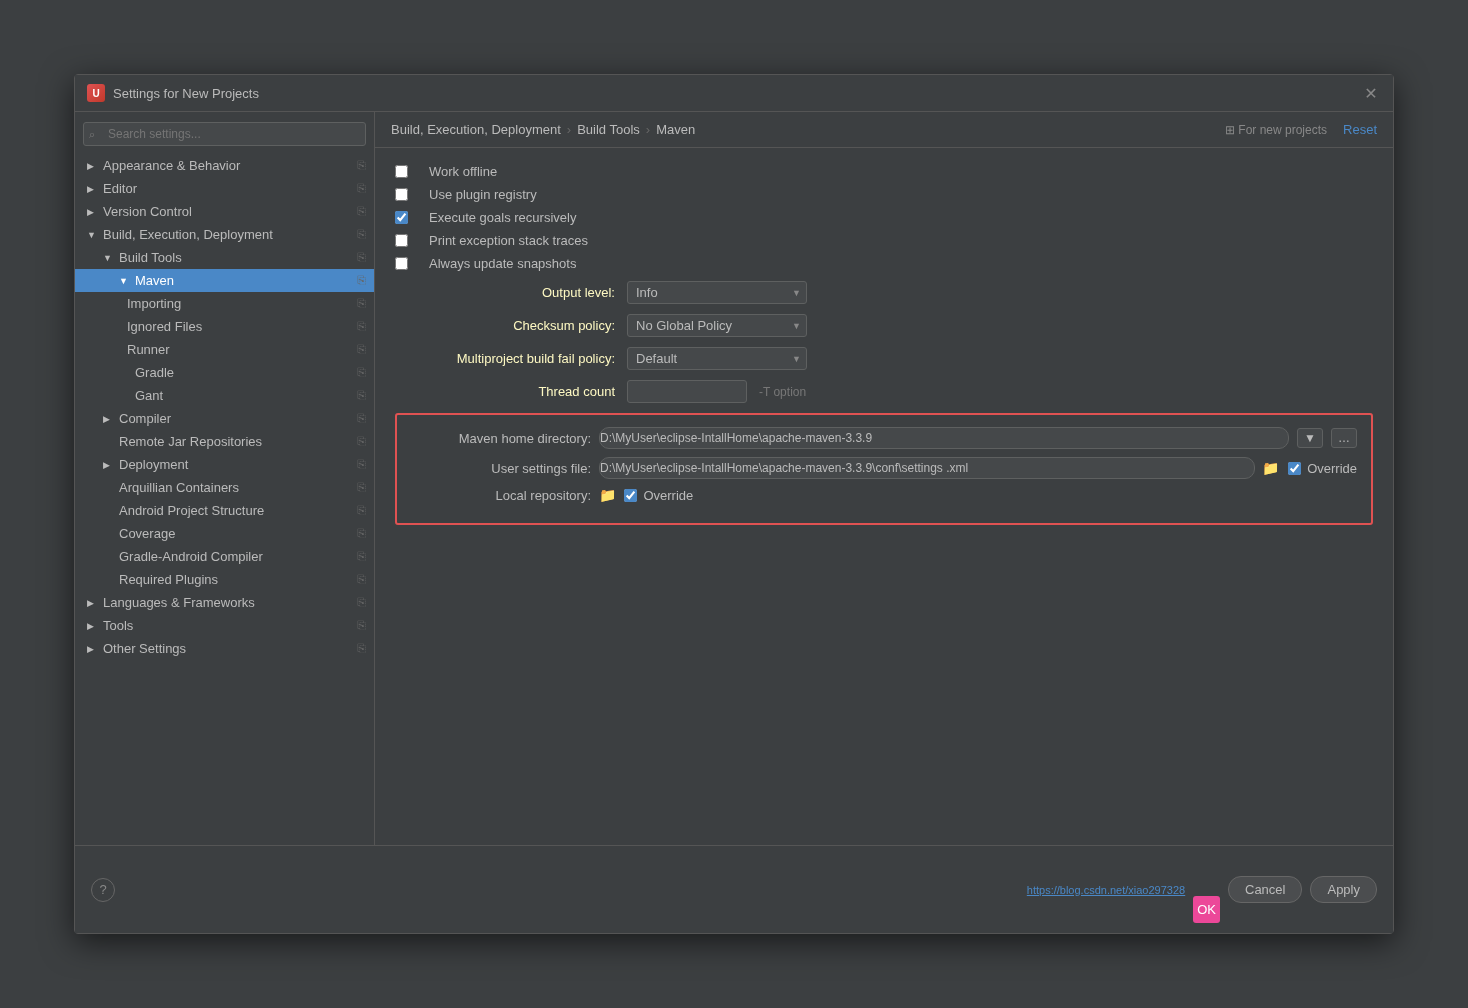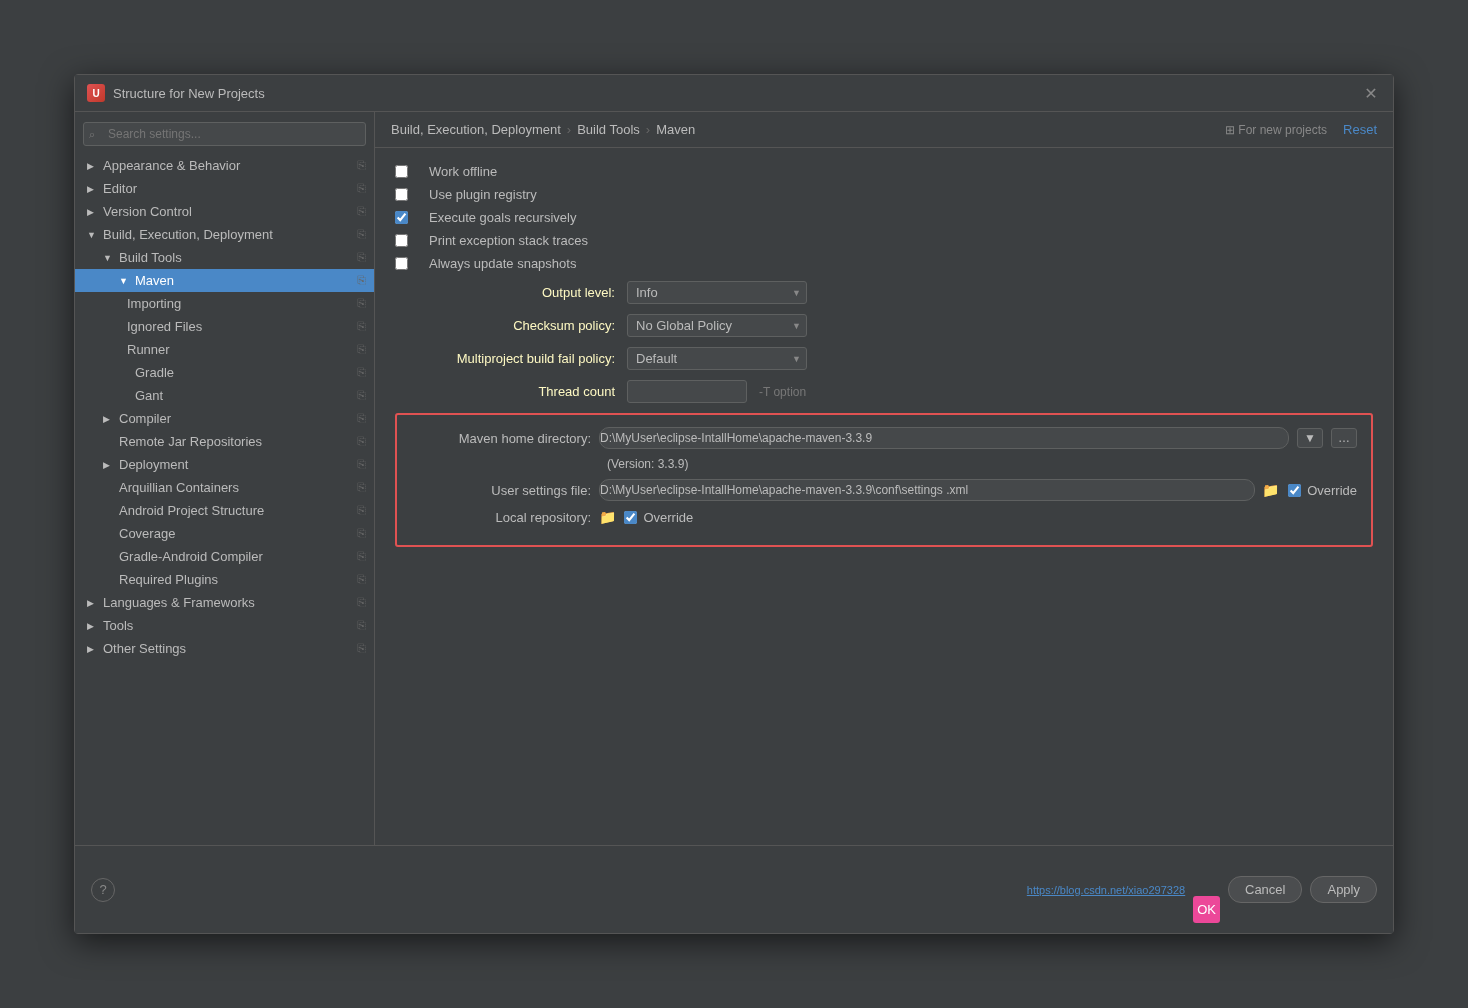--- a/index.html
+++ b/index.html
@@ -359,21 +359,21 @@
     }
   </style>
 </head>
 <body>
 
 <div class="dialog">
 
   <div class="title-bar">
     <div class="title-bar-left">
       <div class="app-icon">U</div>
-      <span class="title-text">Structure for New Projects</span>
+      <span class="title-text">Settings for New Projects</span>
     </div>
     <div class="close-btn">✕</div>
   </div>
 
   <div class="dialog-body">
 
     <div class="sidebar">
       <div class="search-box">
         <span class="search-icon-wrap">⌕</span>
         <input class="search-input" type="text" placeholder="Search settings..." style="">
@@ -573,21 +573,20 @@
         </div>
 
         <div class="highlight-section">
 
           <div class="path-row">
             <span class="path-label">Maven home directory:</span>
             <input class="path-input" type="text" value="D:\MyUser\eclipse-IntallHome\apache-maven-3.3.9" style="">
             <button class="path-btn">▼</button>
             <button class="path-btn">…</button>
           </div>
-          <div class="version-text">(Version: 3.3.9)</div>
 
           <div class="path-row">
             <span class="path-label">User settings file:</span>
             <input class="path-input" type="text" value="D:\MyUser\eclipse-IntallHome\apache-maven-3.3.9\conf\settings .xml" style="">
             <span class="folder-icon">📁</span>
             <div class="override-row">
               <input type="checkbox" checked="" class="override-check" id="cb-user-override" style="">
               <label class="override-label" for="cb-user-override">Override</label>
             </div>
           </div>

